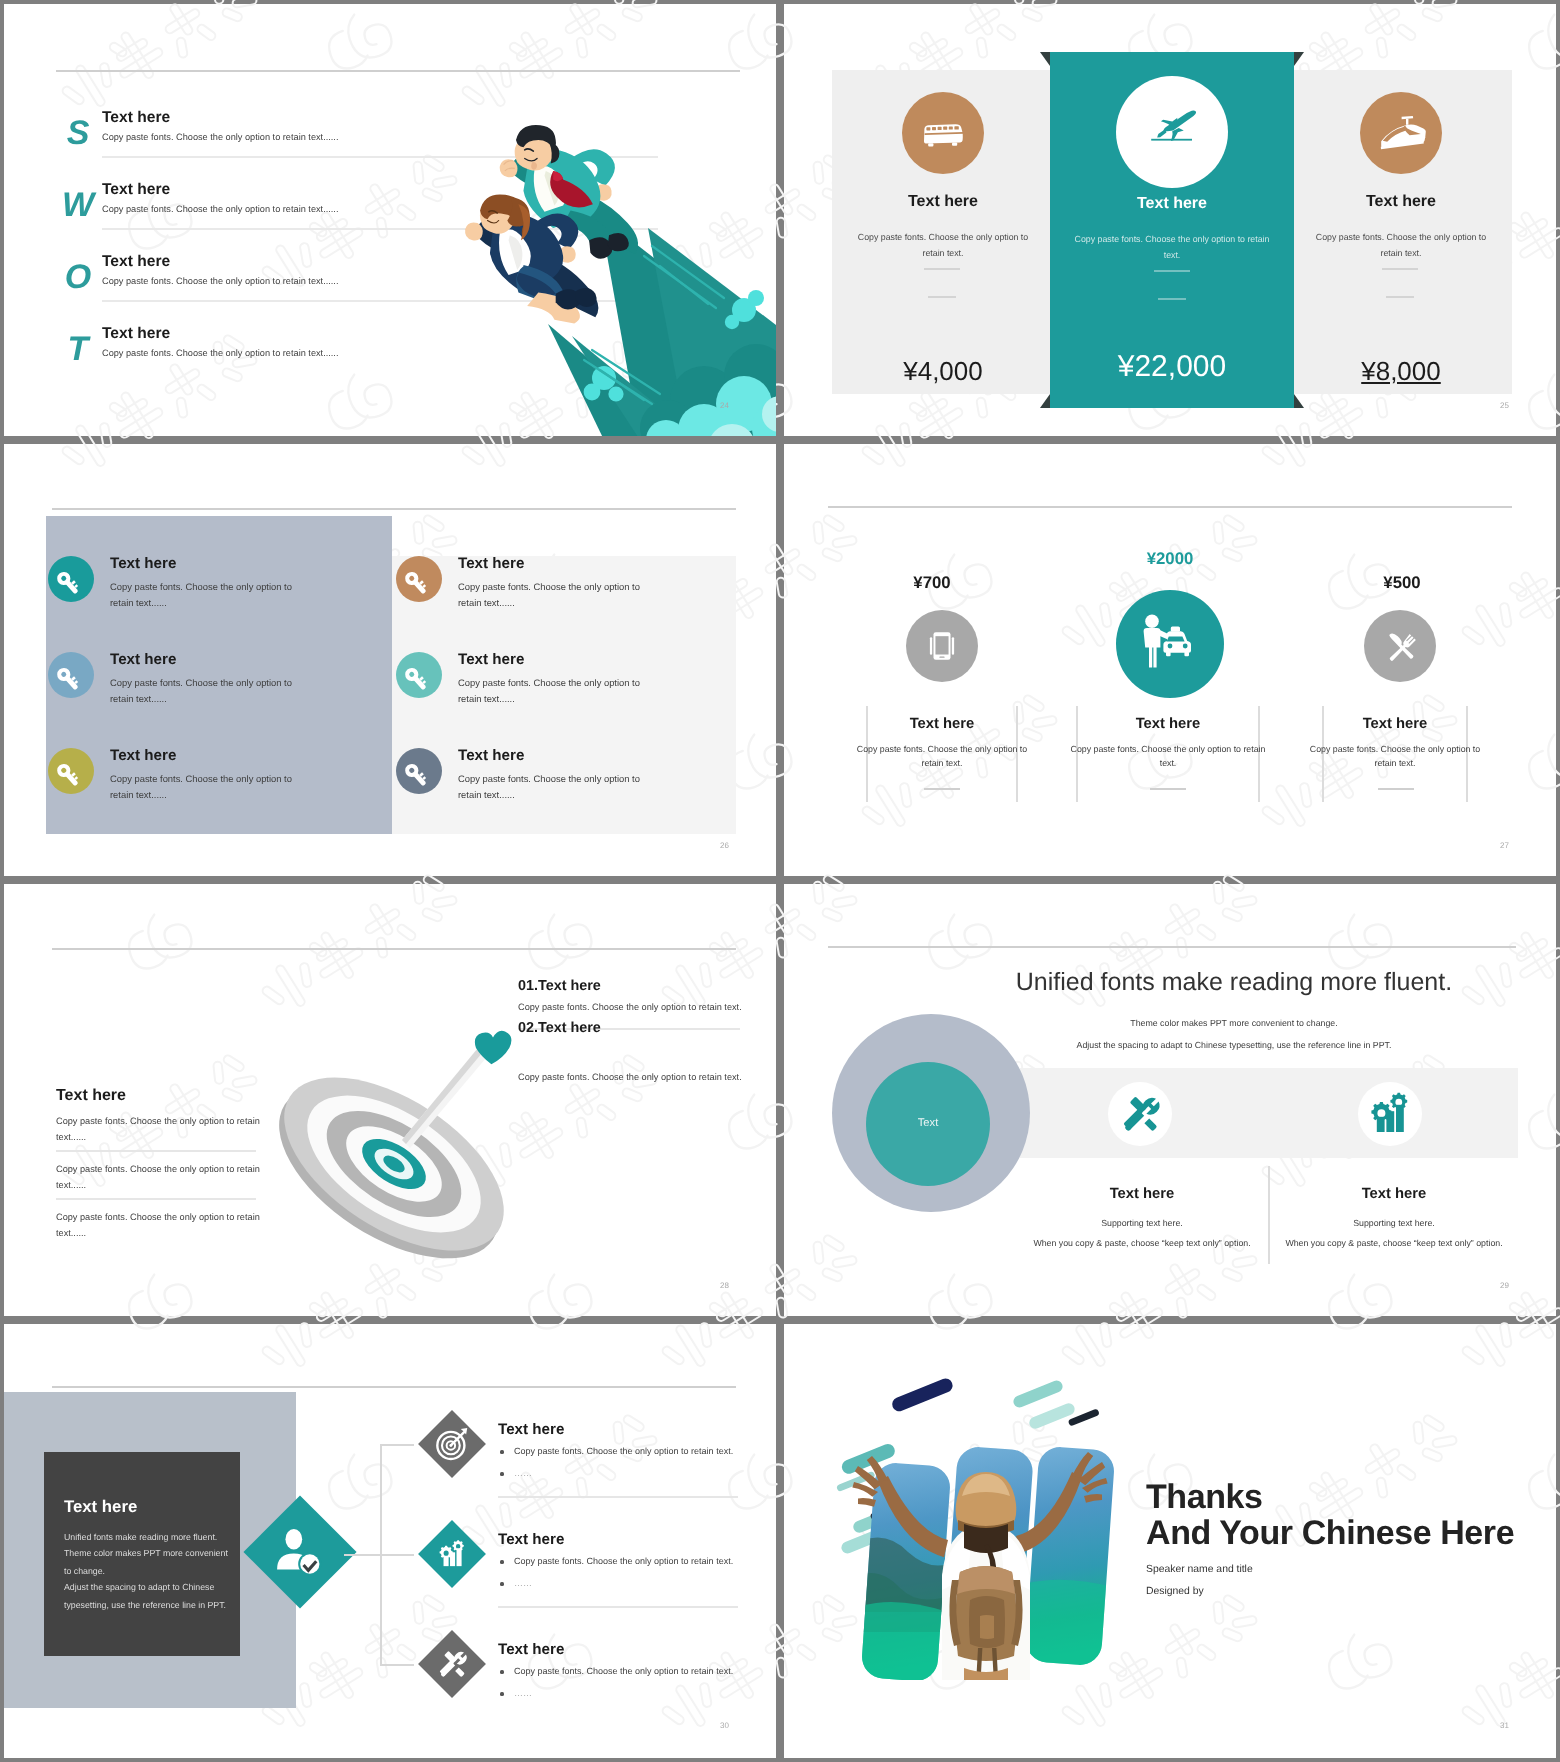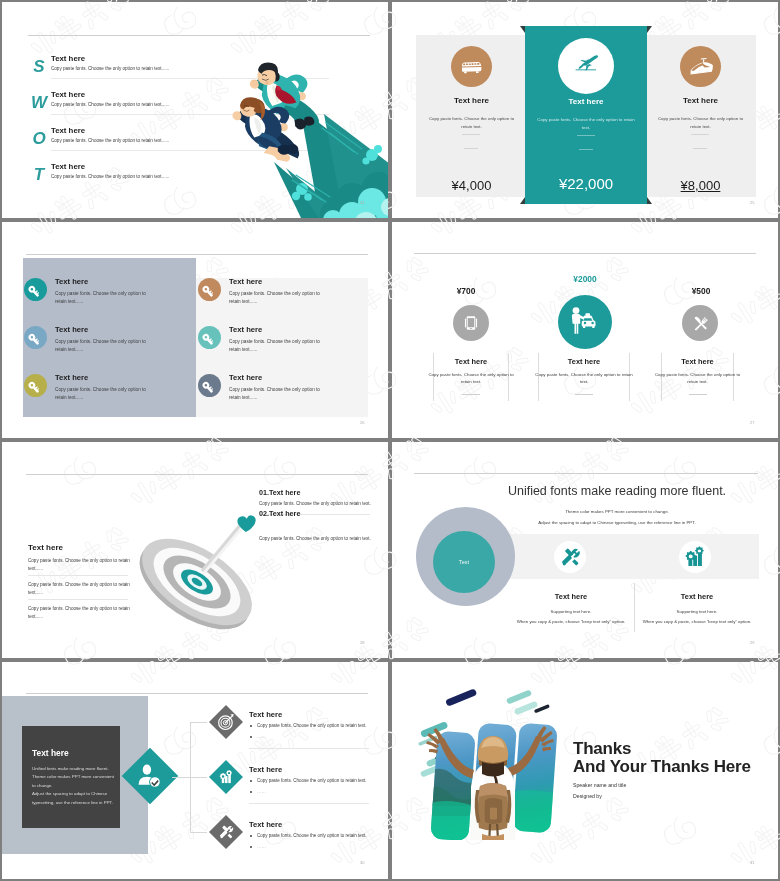--- a/index.html
+++ b/index.html
@@ -669,21 +669,21 @@
       <path d="M62 102 q13 -6 26 0 q1 5 1.5 11 q-14 -5 -29 0 q0.5 -6 1.5 -11 z" fill="#bb9066"></path>
       <path d="M67 116 q8 -4 17 0 q1 11 0 22 q-8 4 -17 0 q-1 -11 0 -22 z" fill="#8a6740"></path>
       <path d="M72 124 q3 -1 7 0 l0 11 q-3 1 -7 0 z" fill="#a87f50"></path>
       <path d="M58 106 q-3 18 1 33 l3.4 -1 q-4 -16 -1 -32 z" fill="#8a6740"></path>
       <path d="M92 106 q3 18 -1 33 l-3.4 -1 q4 -16 1 -32 z" fill="#8a6740"></path>
       <path d="M71 140 l2.2 0 l-1 18 l-2.2 0 z M78 140 l2.2 0 l1 18 l-2.2 0 z" fill="#6e5334"></path>
       <path d="M64 150 q11 4 22 0 l0 6 q-11 3 -22 0 z" fill="#c2915e"></path>
     </g>
   </svg>
   <div class="th-t1" style="left:181px;top:77px;">Thanks</div>
-  <div class="th-t2" style="left:181px;top:95px;">And Your Thanks Here</div>
+  <div class="th-t2" style="left:181px;top:95px;">And Your Chinese Here</div>
   <div class="th-s" style="left:181px;top:120px;">Speaker name and title</div>
   <div class="th-s" style="left:181px;top:131px;">Designed by</div>
   <div class="pnum" style="left:358px;top:198px;">31</div>
 </div>
 
 </div>
 
 <div class="cellbg c0"></div>
 <div class="cellbg c1"></div>
 <div class="cellbg c2"></div>

